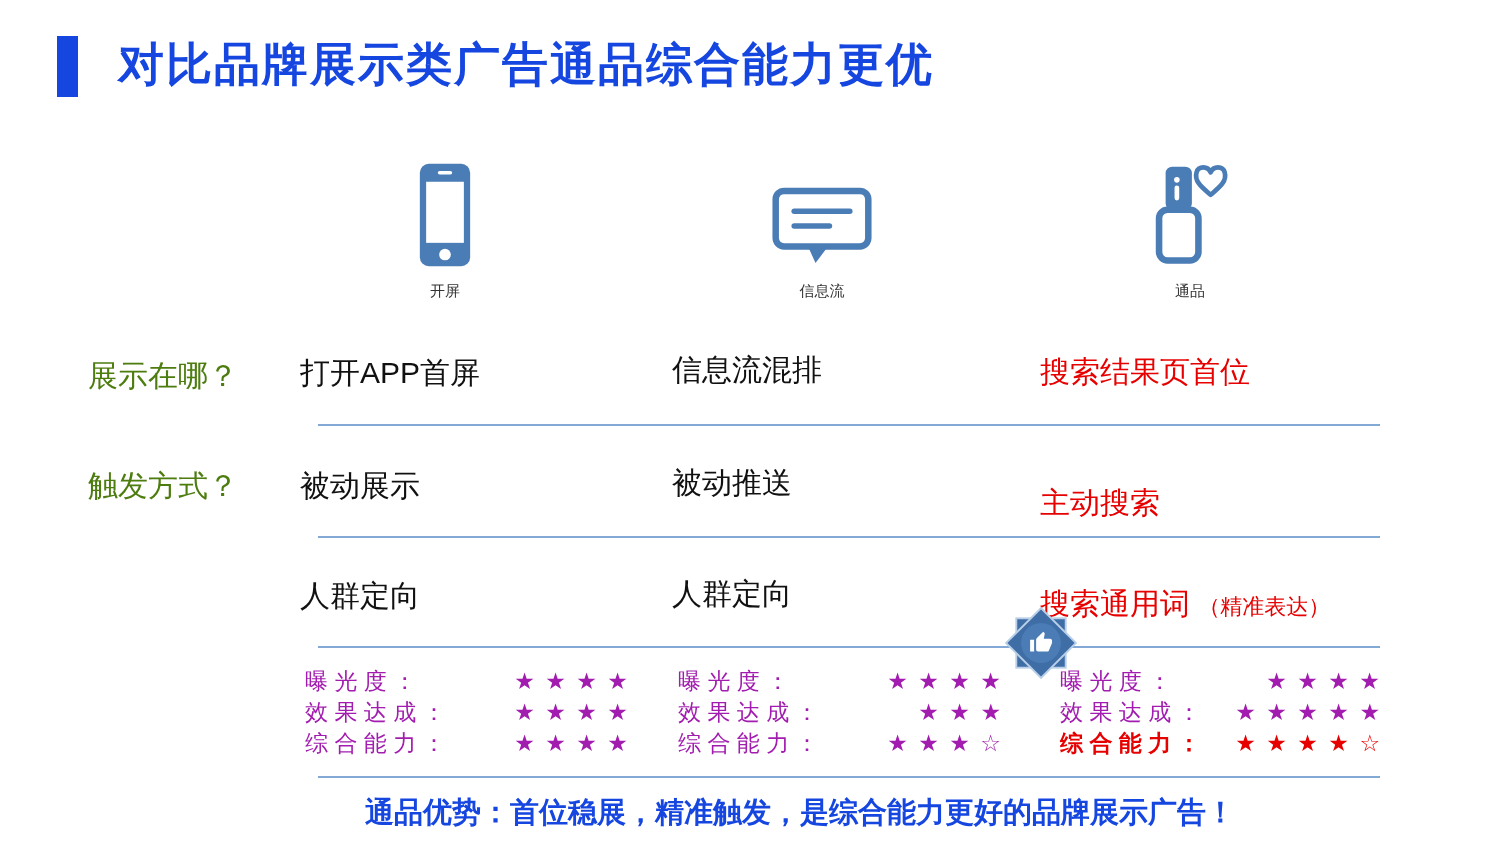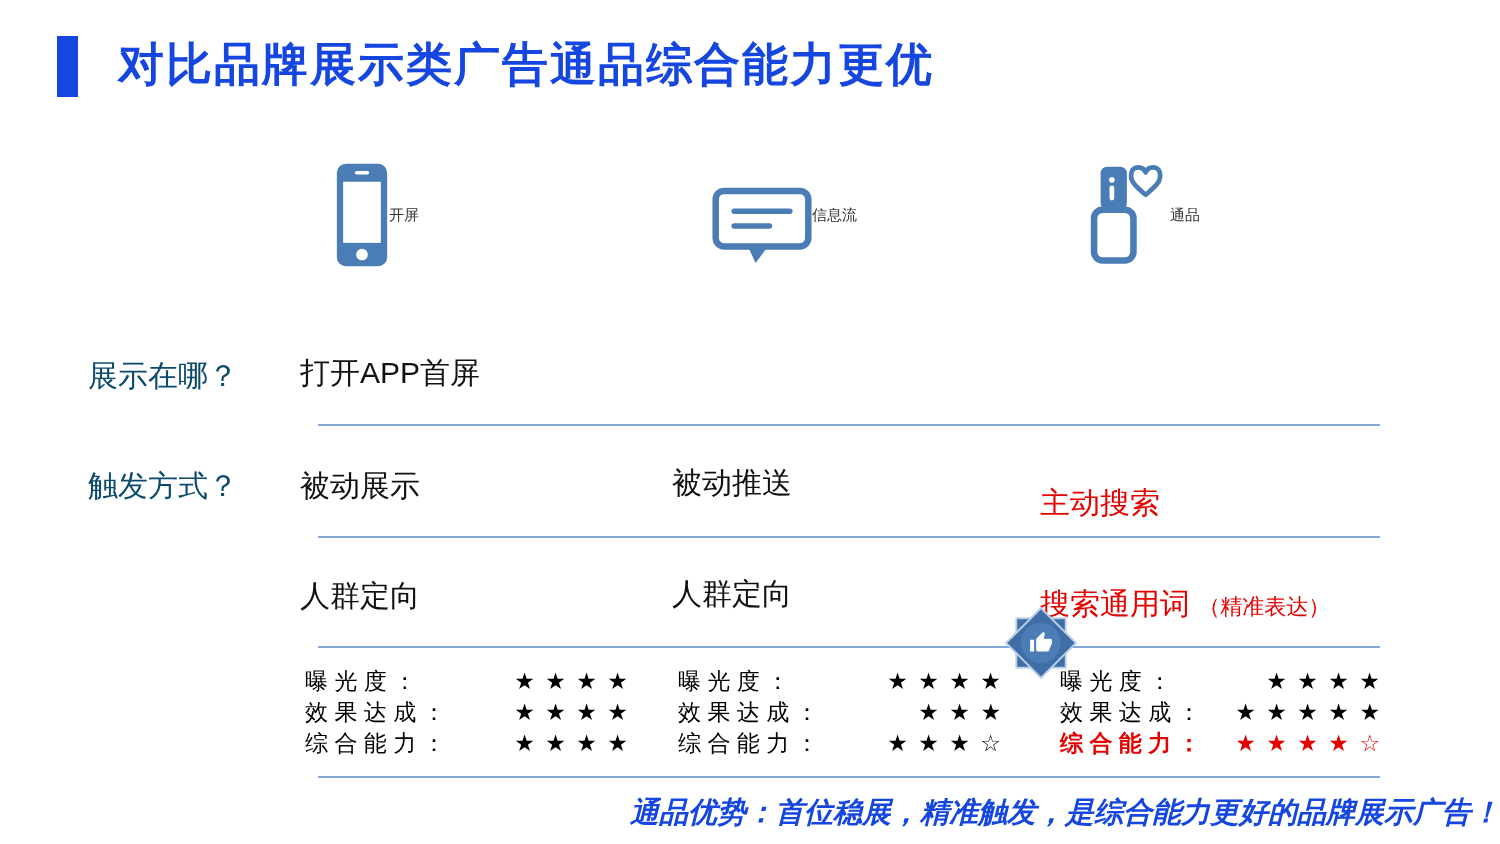--- a/index.html
+++ b/index.html
@@ -31,21 +31,21 @@
     color: #1646E0;
     white-space: nowrap;
   }
 
   
   .col-header {
     position: absolute;
     top: 148px;
     width: 220px;
     display: flex;
-    flex-direction: row;
+    flex-direction: column;
     align-items: center;
   }
   .col-header .icon-box {
     height: 120px;
     display: flex;
     align-items: flex-end;
     justify-content: center;
   }
   .col-header .icon-label {
     margin-top: 14px;
@@ -55,21 +55,21 @@
   }
   #col-header-1 { left: 335px; }
   #col-header-2 { left: 712px; }
   #col-header-3 { left: 1080px; }
 
   
   .row-label {
     position: absolute;
     left: 88px;
     font-size: 30px;
-    color: #0c4a6e;
+    color: #4d7c0f;
     white-space: nowrap;
   }
   .cell {
     position: absolute;
     width: 300px;
     font-size: 30px;
     color: #111111;
     white-space: nowrap;
   }
   .cell.red { color: #E60000; }
@@ -95,21 +95,21 @@
   }
   #rating-block-1 { left: 305px; }
   #rating-block-2 { left: 678px; }
   #rating-block-3 { left: 1060px; width: 322px; }
   .rating-line {
     display: flex;
     justify-content: space-between;
     align-items: baseline;
     font-size: 23px;
     font-weight: 500;
-    color: #000000;
+    color: #a21caf;
     line-height: 31px;
     white-space: nowrap;
   }
   .rating-line .stars { letter-spacing: 2px; }
   .rating-line.red { color: #E60000; font-weight: 700; }
 
   
   .badge {
     position: absolute;
     left: 1003px;
@@ -117,24 +117,23 @@
     width: 76px;
     height: 76px;
   }
 
   
   .footer-note {
     position: absolute;
     left: 100px;
     top: 793px;
     width: 1400px;
-    text-align: right;
+    text-align: center;
     font-size: 29px;
     font-weight: bold;
-    font-style: italic;
     color: #1646E0;
     white-space: nowrap;
   }
 </style>
 </head>
 <body>
 
 <div class="slide">
 
   <div class="accent-bar"></div>
@@ -172,20 +171,22 @@
         <circle cx="34" cy="20" r="3" fill="#ffffff"></circle>
         <rect x="31.5" y="26" width="5" height="16" rx="2.5" fill="#ffffff"></rect>
         <rect x="15" y="52" width="42" height="54" rx="9" fill="#ffffff" stroke="#4A7CB5" stroke-width="7"></rect>
       </svg>
     </div>
     <div class="icon-label">通品</div>
   </div>
 
   <div class="row-label" style="top:356px">展示在哪？</div>
   <div class="cell c1" style="top:353px">打开APP首屏</div>
+  <div class="cell c2" style="top:350px">信息流混排</div>
+  <div class="cell c3 red" style="top:352px">搜索结果页首位</div>
   <div class="divider" style="top:424px"></div>
 
   <div class="row-label" style="top:466px">触发方式？</div>
   <div class="cell c1" style="top:466px">被动展示</div>
   <div class="cell c2" style="top:463px">被动推送</div>
   <div class="cell c3 red" style="top:483px">主动搜索</div>
   <div class="divider" style="top:536px"></div>
 
   <div class="cell c1" style="top:576px">人群定向</div>
   <div class="cell c2" style="top:574px">人群定向</div>

